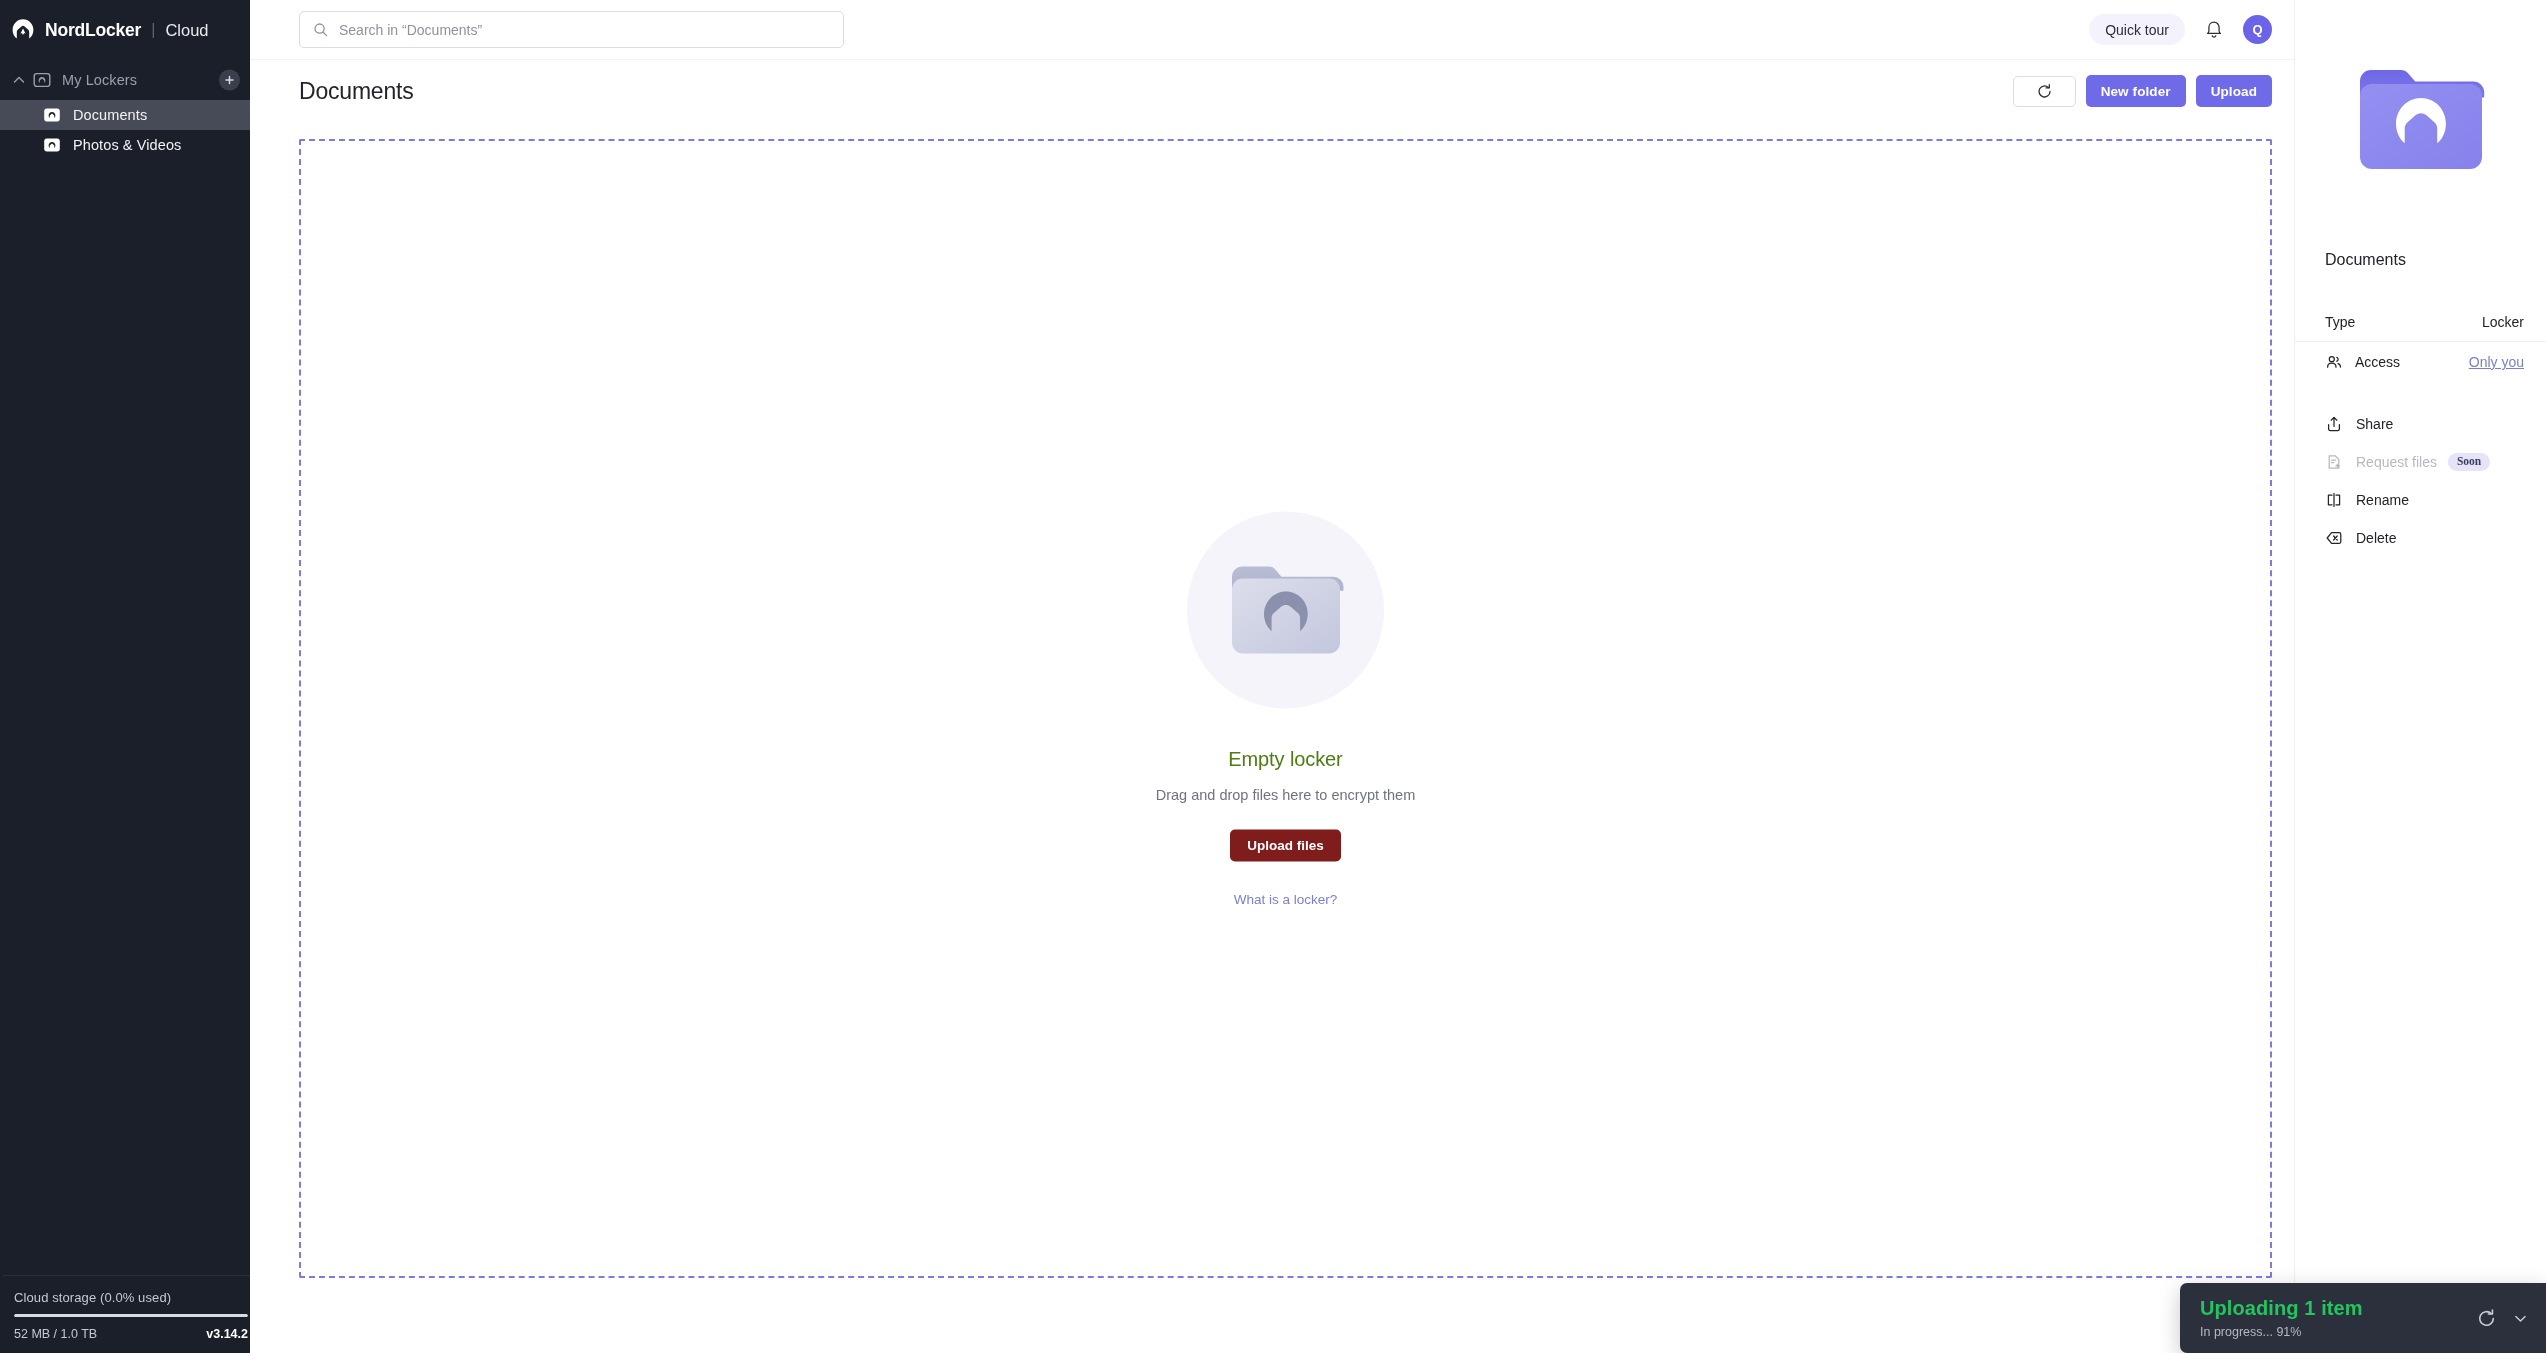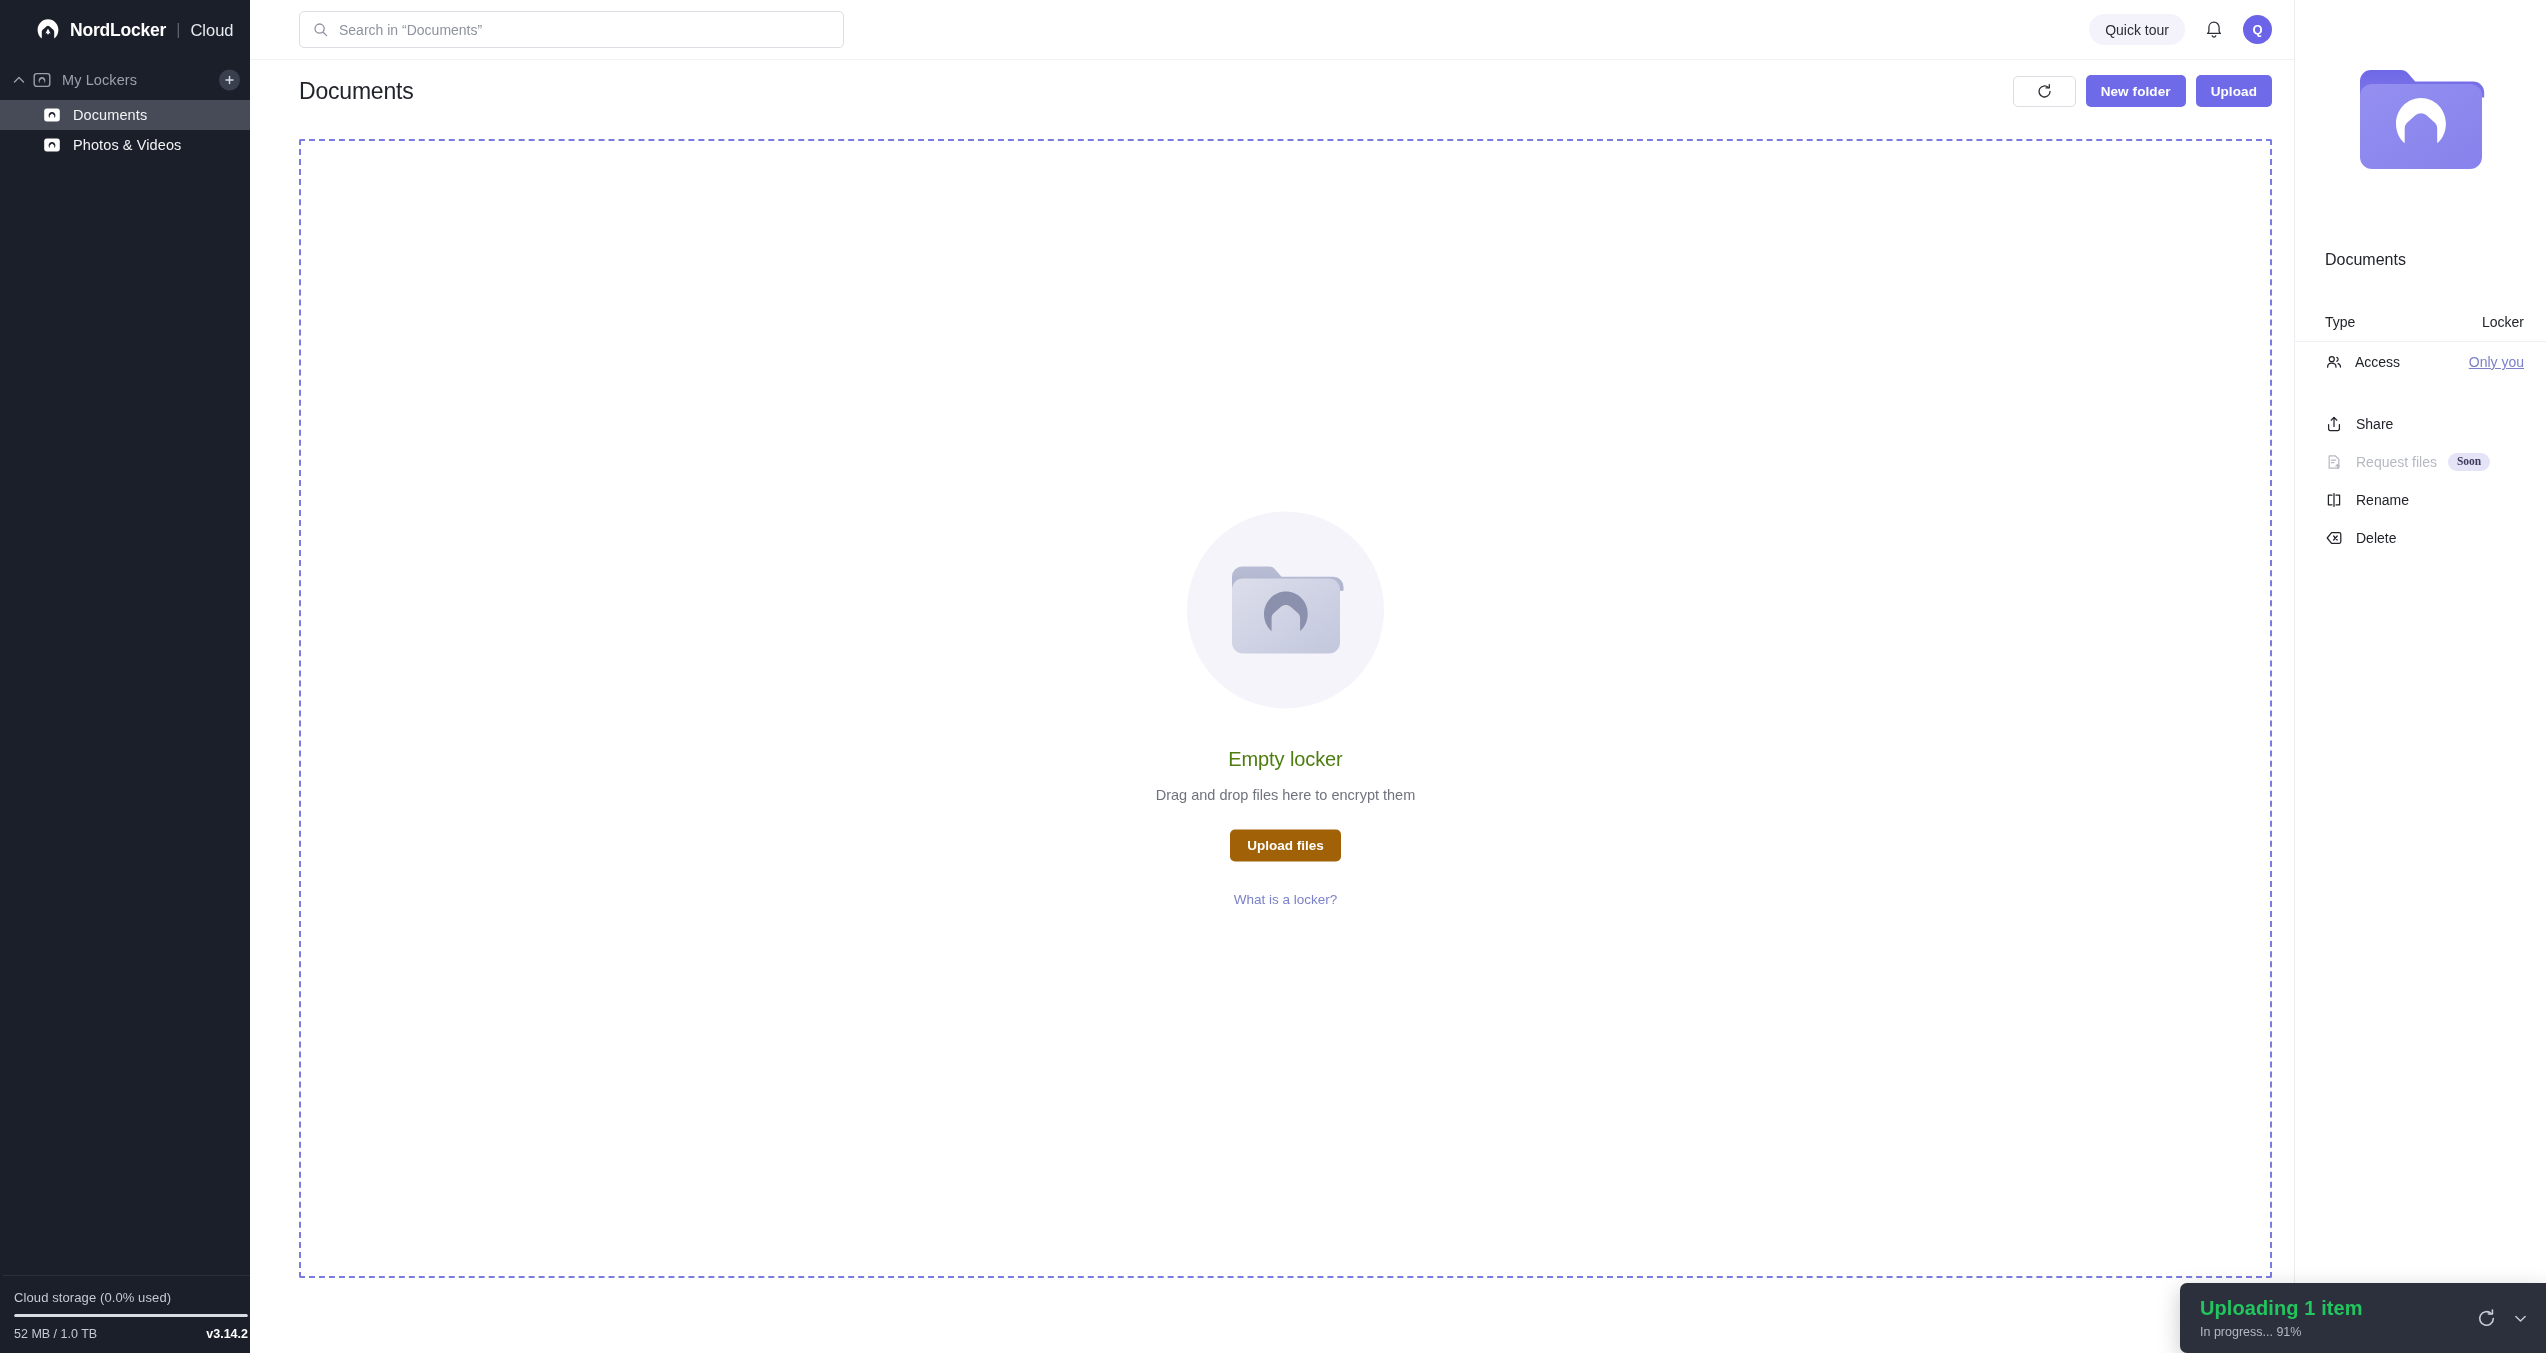--- a/index.html
+++ b/index.html
@@ -22,21 +22,20 @@
     width: 250px; height: 1353px;
     background: #1b1f2a;
     flex: 0 0 250px;
     color: #ffffff;
   }
   .brand {
     display: flex; align-items: center;
     height: 60px;
     padding-left: 10px;
     gap: 9px;
-    margin-left: 25px;
   }
   .brand-logo { width: 26px; height: 26px; display:block; }
   .brand-text {
     font-size: 17.5px; font-weight: 700; letter-spacing: -0.2px;
     color: #ffffff; white-space: nowrap;
   }
   .brand-sep { color: #5d6370; font-size: 16px; font-weight: 400; margin: 0 1px; }
   .brand-sub { font-size: 16.5px; font-weight: 400; color: #e8eaee; }
 
   .sb-section {
@@ -181,21 +180,21 @@
     width: 197px; height: 197px; border-radius: 50%;
     background: #f4f4fa;
     display: flex; align-items: center; justify-content: center;
     margin-bottom: 39px;
   }
   .empty-circle svg { width: 120px; height: 103px; display:block; }
   .empty-title { font-size: 20px; color: #4d7c0f; margin-bottom: 16px; letter-spacing:-.1px;}
   .empty-sub { font-size: 14.5px; color: #6f737e; margin-bottom: 27px; }
   .btn-upload-files {
     height: 32px; padding: 0 17px;
-    background: #a16207; border: none; border-radius: 5px;
+    background: #7f1d1d; border: none; border-radius: 5px;
     color: #fff; font-size: 13.5px; font-weight: 700;
     font-family: "Liberation Sans", sans-serif;
     cursor: pointer; margin-bottom: 30px;
   }
   .link-what {
     font-size: 13.5px; color: #7c80c8; text-decoration: none; cursor: pointer;
   }
 
   
   #rightpanel {

